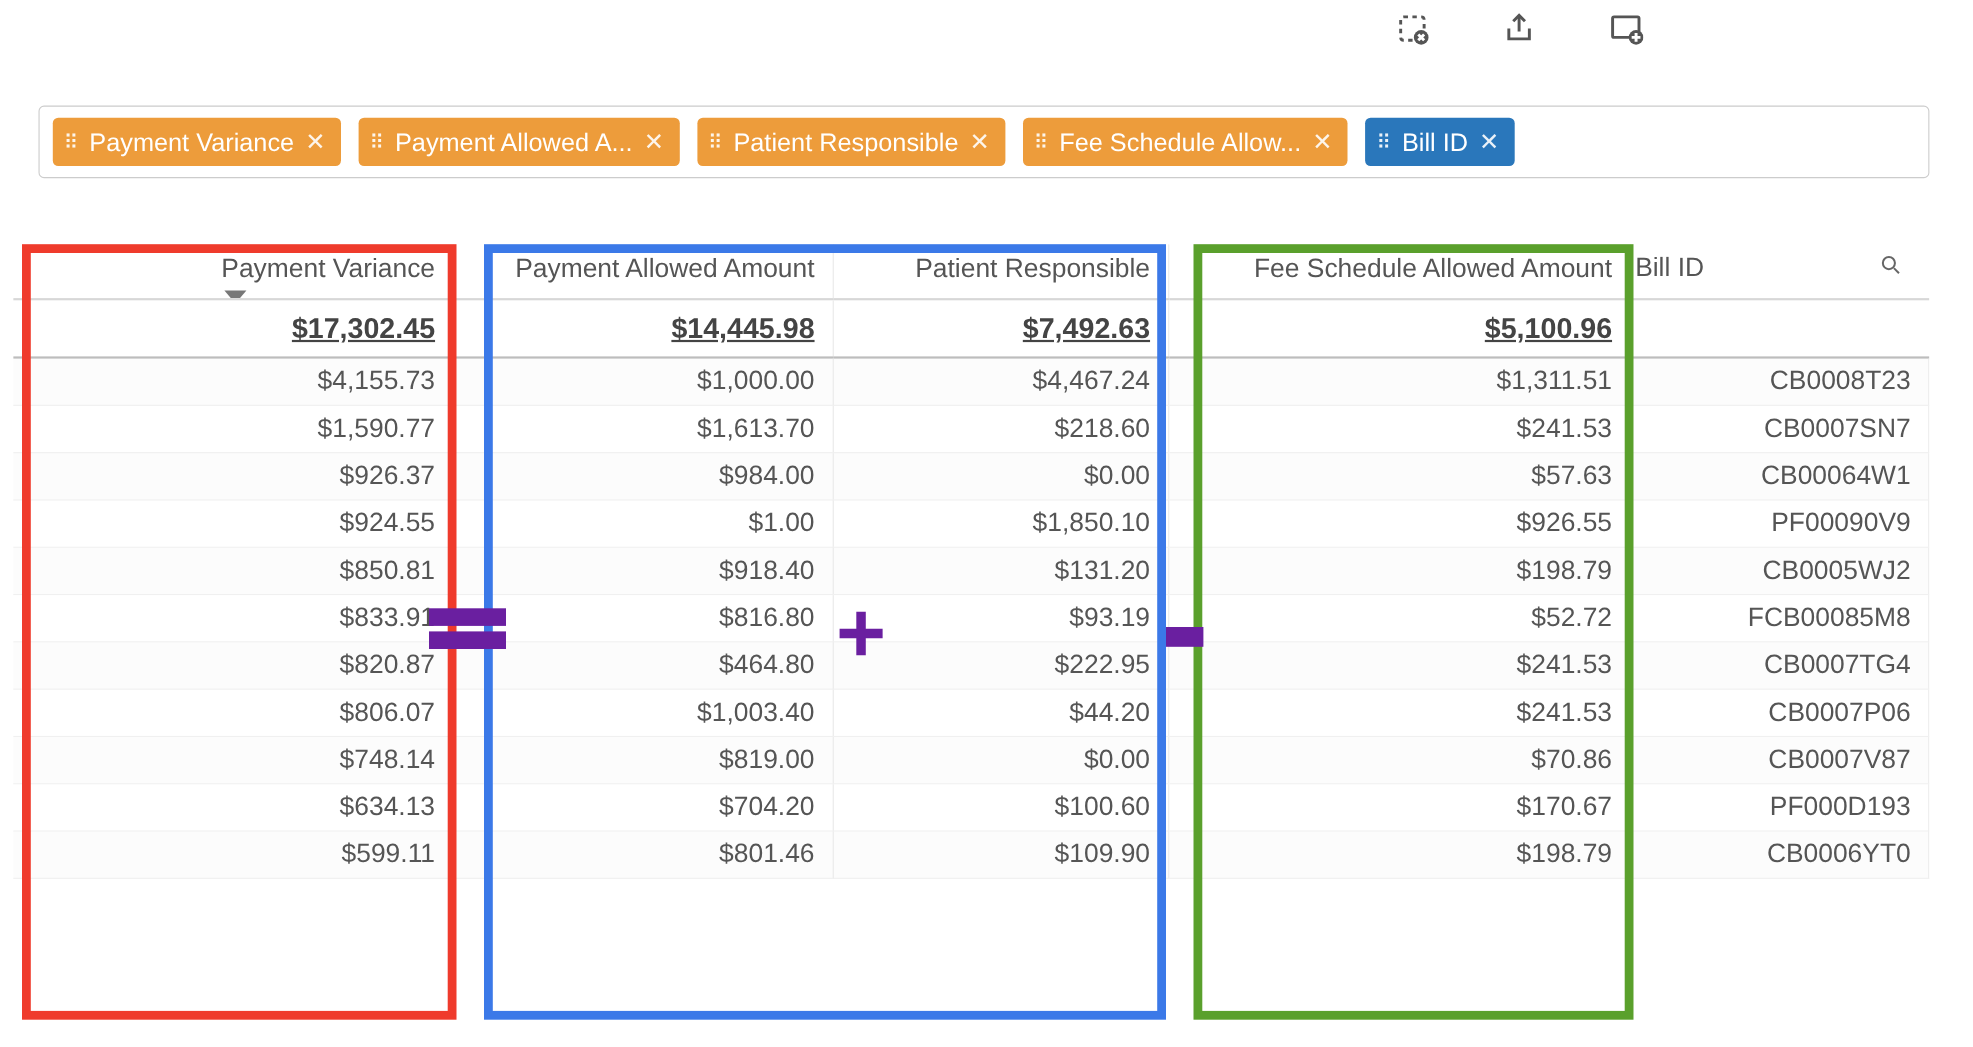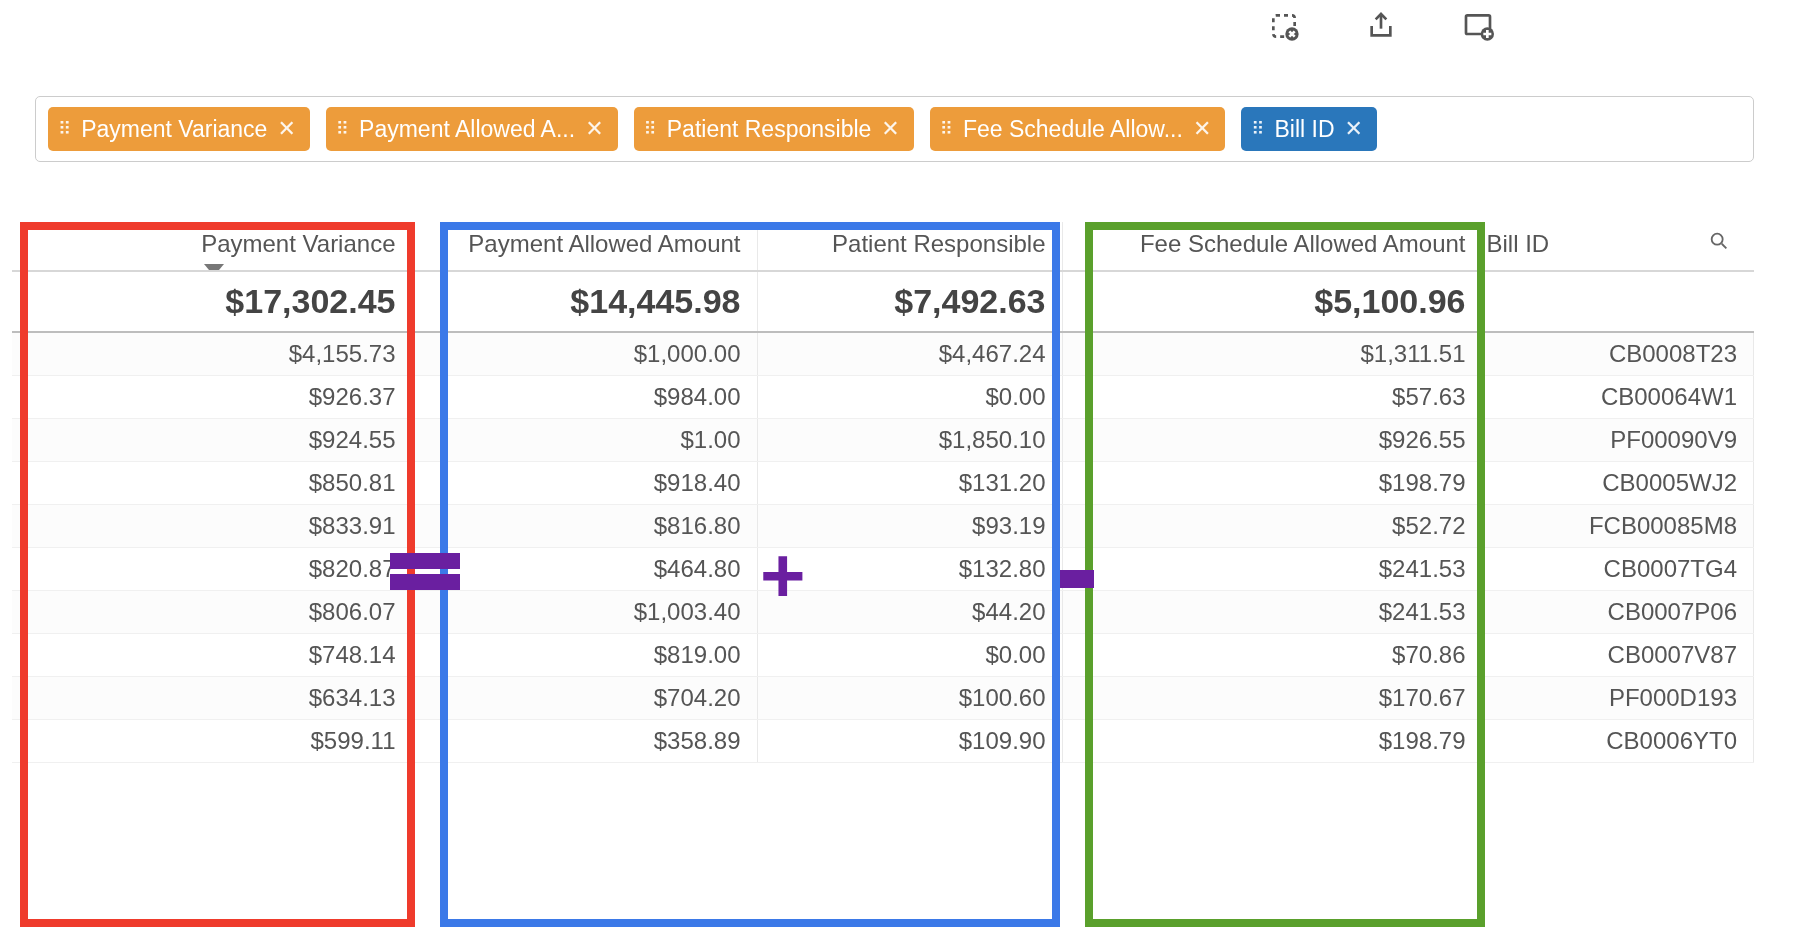--- a/index.html
+++ b/index.html
@@ -54,24 +54,25 @@
   thead th.billid .search-ico svg { width:22px; height:22px; stroke:#666; fill:none; stroke-width:2; }
   .sort-caret {
     position: absolute; left: 192px; top: 42px;
     width: 0; height: 0;
     border-left: 10px solid transparent;
     border-right: 10px solid transparent;
     border-top: 12px solid #777;
   }
 
   tbody tr.totals td {
-    font-weight: 700; font-size: 34px; color: #444;
+    font-weight: 700; font-size: 26px; color: #444;
     text-align: right; padding: 10px 16px;
     border-bottom: 2px solid #bdbdbd;
     border-right: 1px solid #e9e9e9;
+    text-decoration: underline;
   }
   tbody tr.totals td.billid { border-right: none; }
 
   tbody tr.row td {
     font-size: 24px; color: #555;
     text-align: right; padding: 7px 16px;
     border-bottom: 1px solid #f0f0f0;
     border-right: 1px solid #e9e9e9;
   }
   tbody tr.row:nth-child(odd) td { background: #fff; }
@@ -199,20 +200,27 @@
         <td class="billid"></td>
       </tr>
     <tr class="row">
             <td>$4,155.73</td>
             <td>$1,000.00</td>
             <td>$4,467.24</td>
             <td>$1,311.51</td>
             <td class="billid">CB0008T23</td>
           </tr>
           <tr class="row">
+            <td>$1,590.77</td>
+            <td>$1,613.70</td>
+            <td>$218.60</td>
+            <td>$241.53</td>
+            <td class="billid">CB0007SN7</td>
+          </tr>
+          <tr class="row">
             <td>$926.37</td>
             <td>$984.00</td>
             <td>$0.00</td>
             <td>$57.63</td>
             <td class="billid">CB00064W1</td>
           </tr>
           <tr class="row">
             <td>$924.55</td>
             <td>$1.00</td>
             <td>$1,850.10</td>
@@ -229,21 +237,21 @@
           <tr class="row">
             <td>$833.91</td>
             <td>$816.80</td>
             <td>$93.19</td>
             <td>$52.72</td>
             <td class="billid">FCB00085M8</td>
           </tr>
           <tr class="row">
             <td>$820.87</td>
             <td>$464.80</td>
-            <td>$132.80</td>
+            <td>$222.95</td>
             <td>$241.53</td>
             <td class="billid">CB0007TG4</td>
           </tr>
           <tr class="row">
             <td>$806.07</td>
             <td>$1,003.40</td>
             <td>$44.20</td>
             <td>$241.53</td>
             <td class="billid">CB0007P06</td>
           </tr>
@@ -256,21 +264,21 @@
           </tr>
           <tr class="row">
             <td>$634.13</td>
             <td>$704.20</td>
             <td>$100.60</td>
             <td>$170.67</td>
             <td class="billid">PF000D193</td>
           </tr>
           <tr class="row">
             <td>$599.11</td>
-            <td>$358.89</td>
+            <td>$801.46</td>
             <td>$109.90</td>
             <td>$198.79</td>
             <td class="billid">CB0006YT0</td>
           </tr>
         </tbody>
   </table>
 </div>
 
 <div class="overlay ov-red" style="left:20px;  top:222px; width:395px; height:705px;"></div>
 <div class="overlay ov-blue" style="left:440px; top:222px; width:620px; height:705px;"></div>

